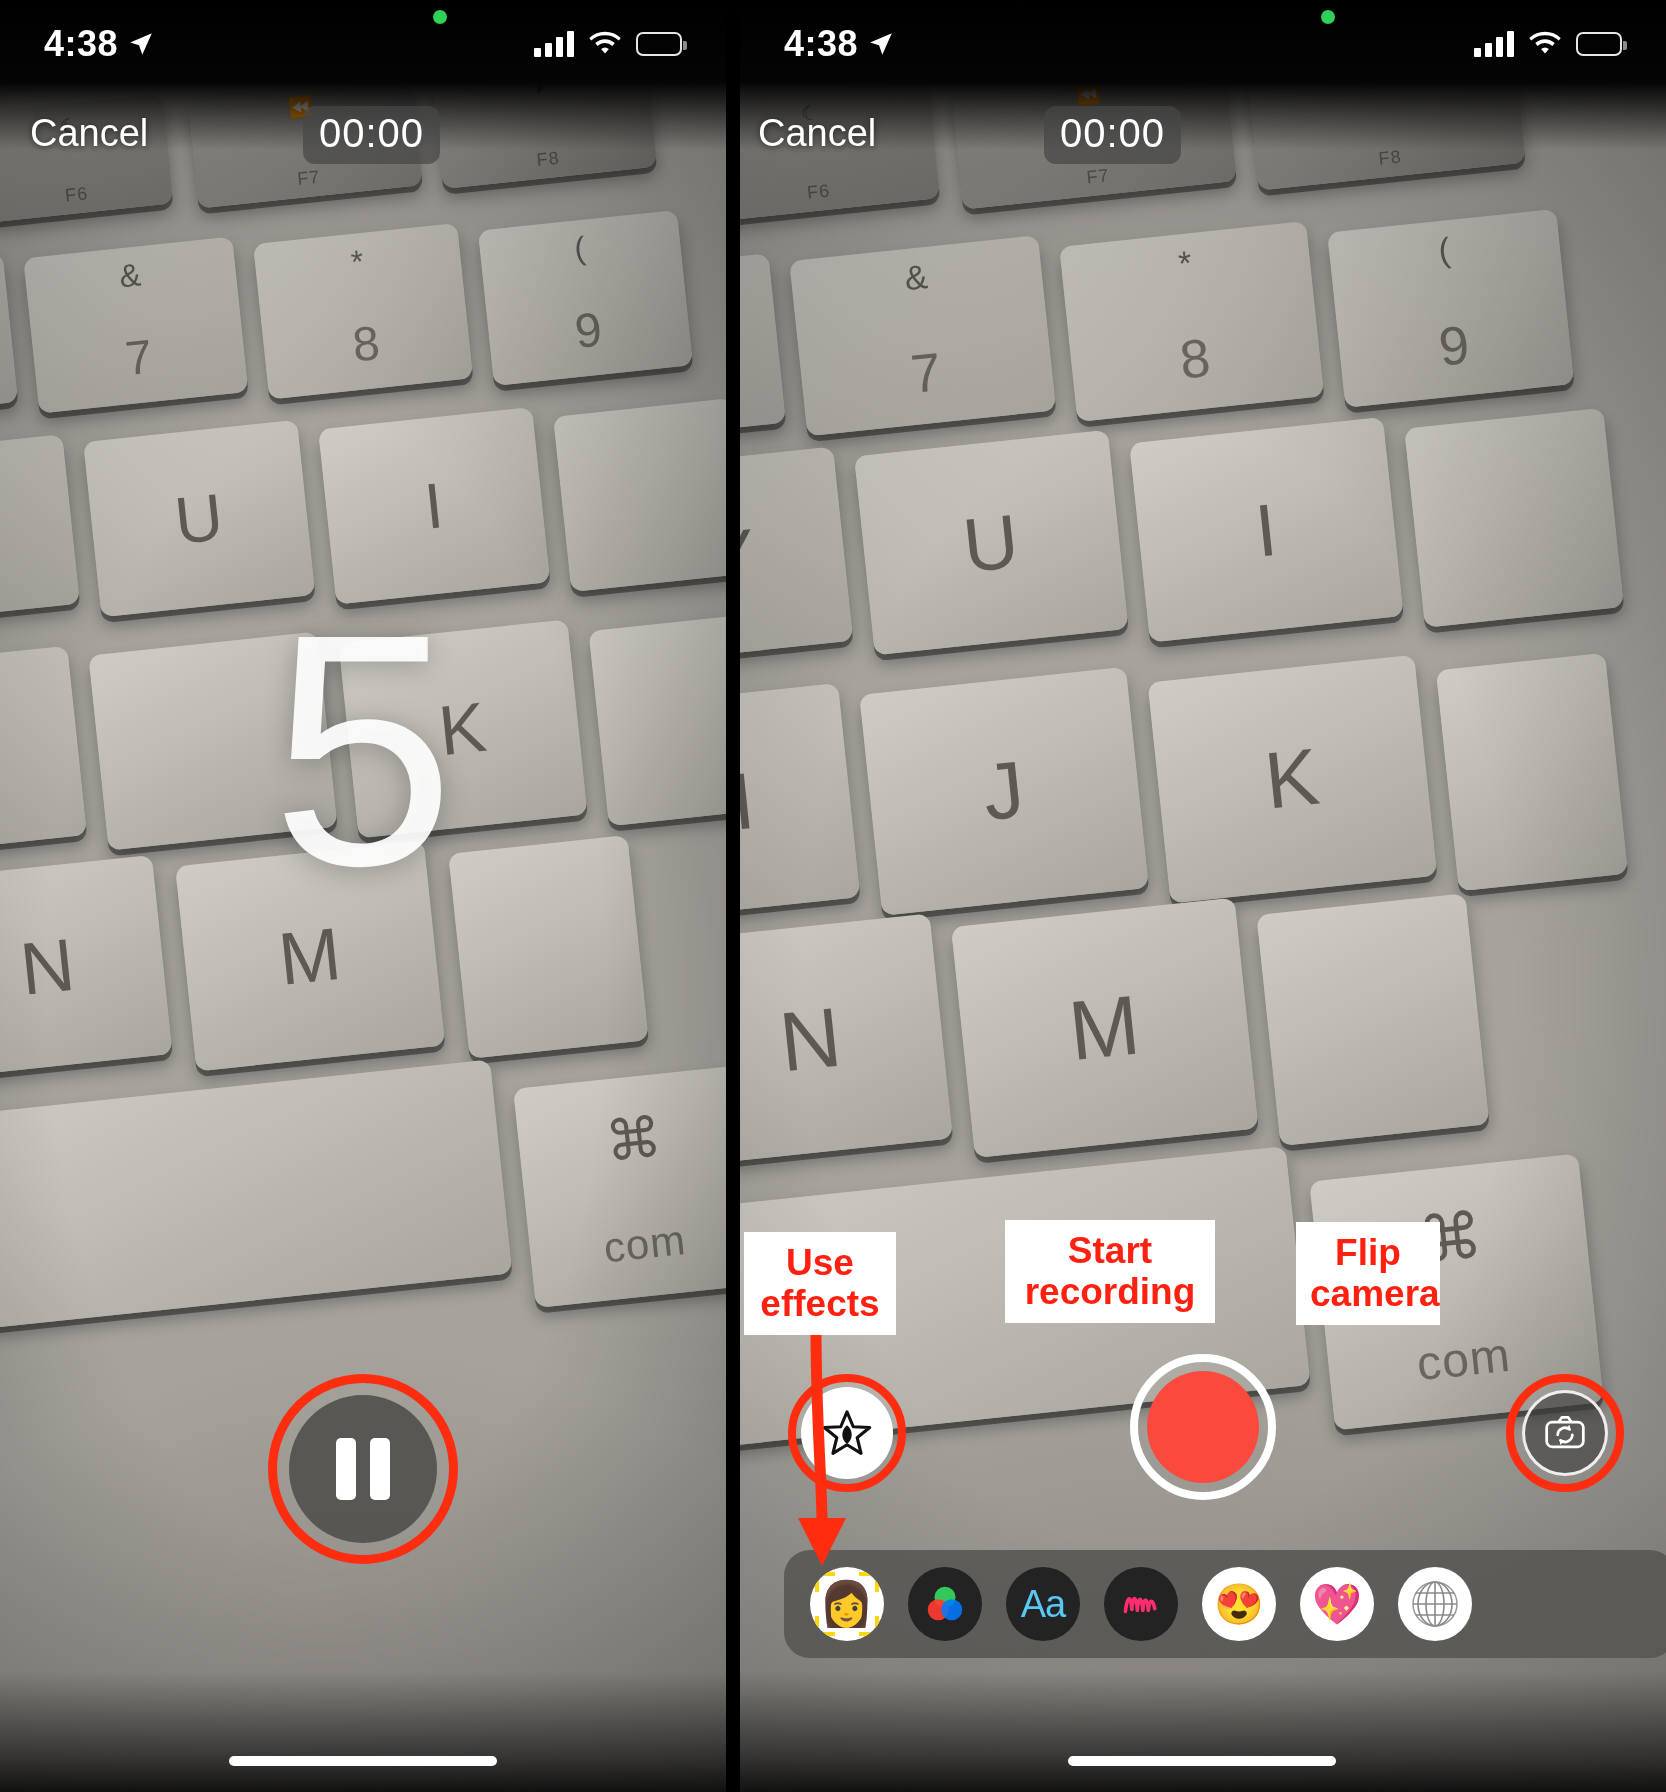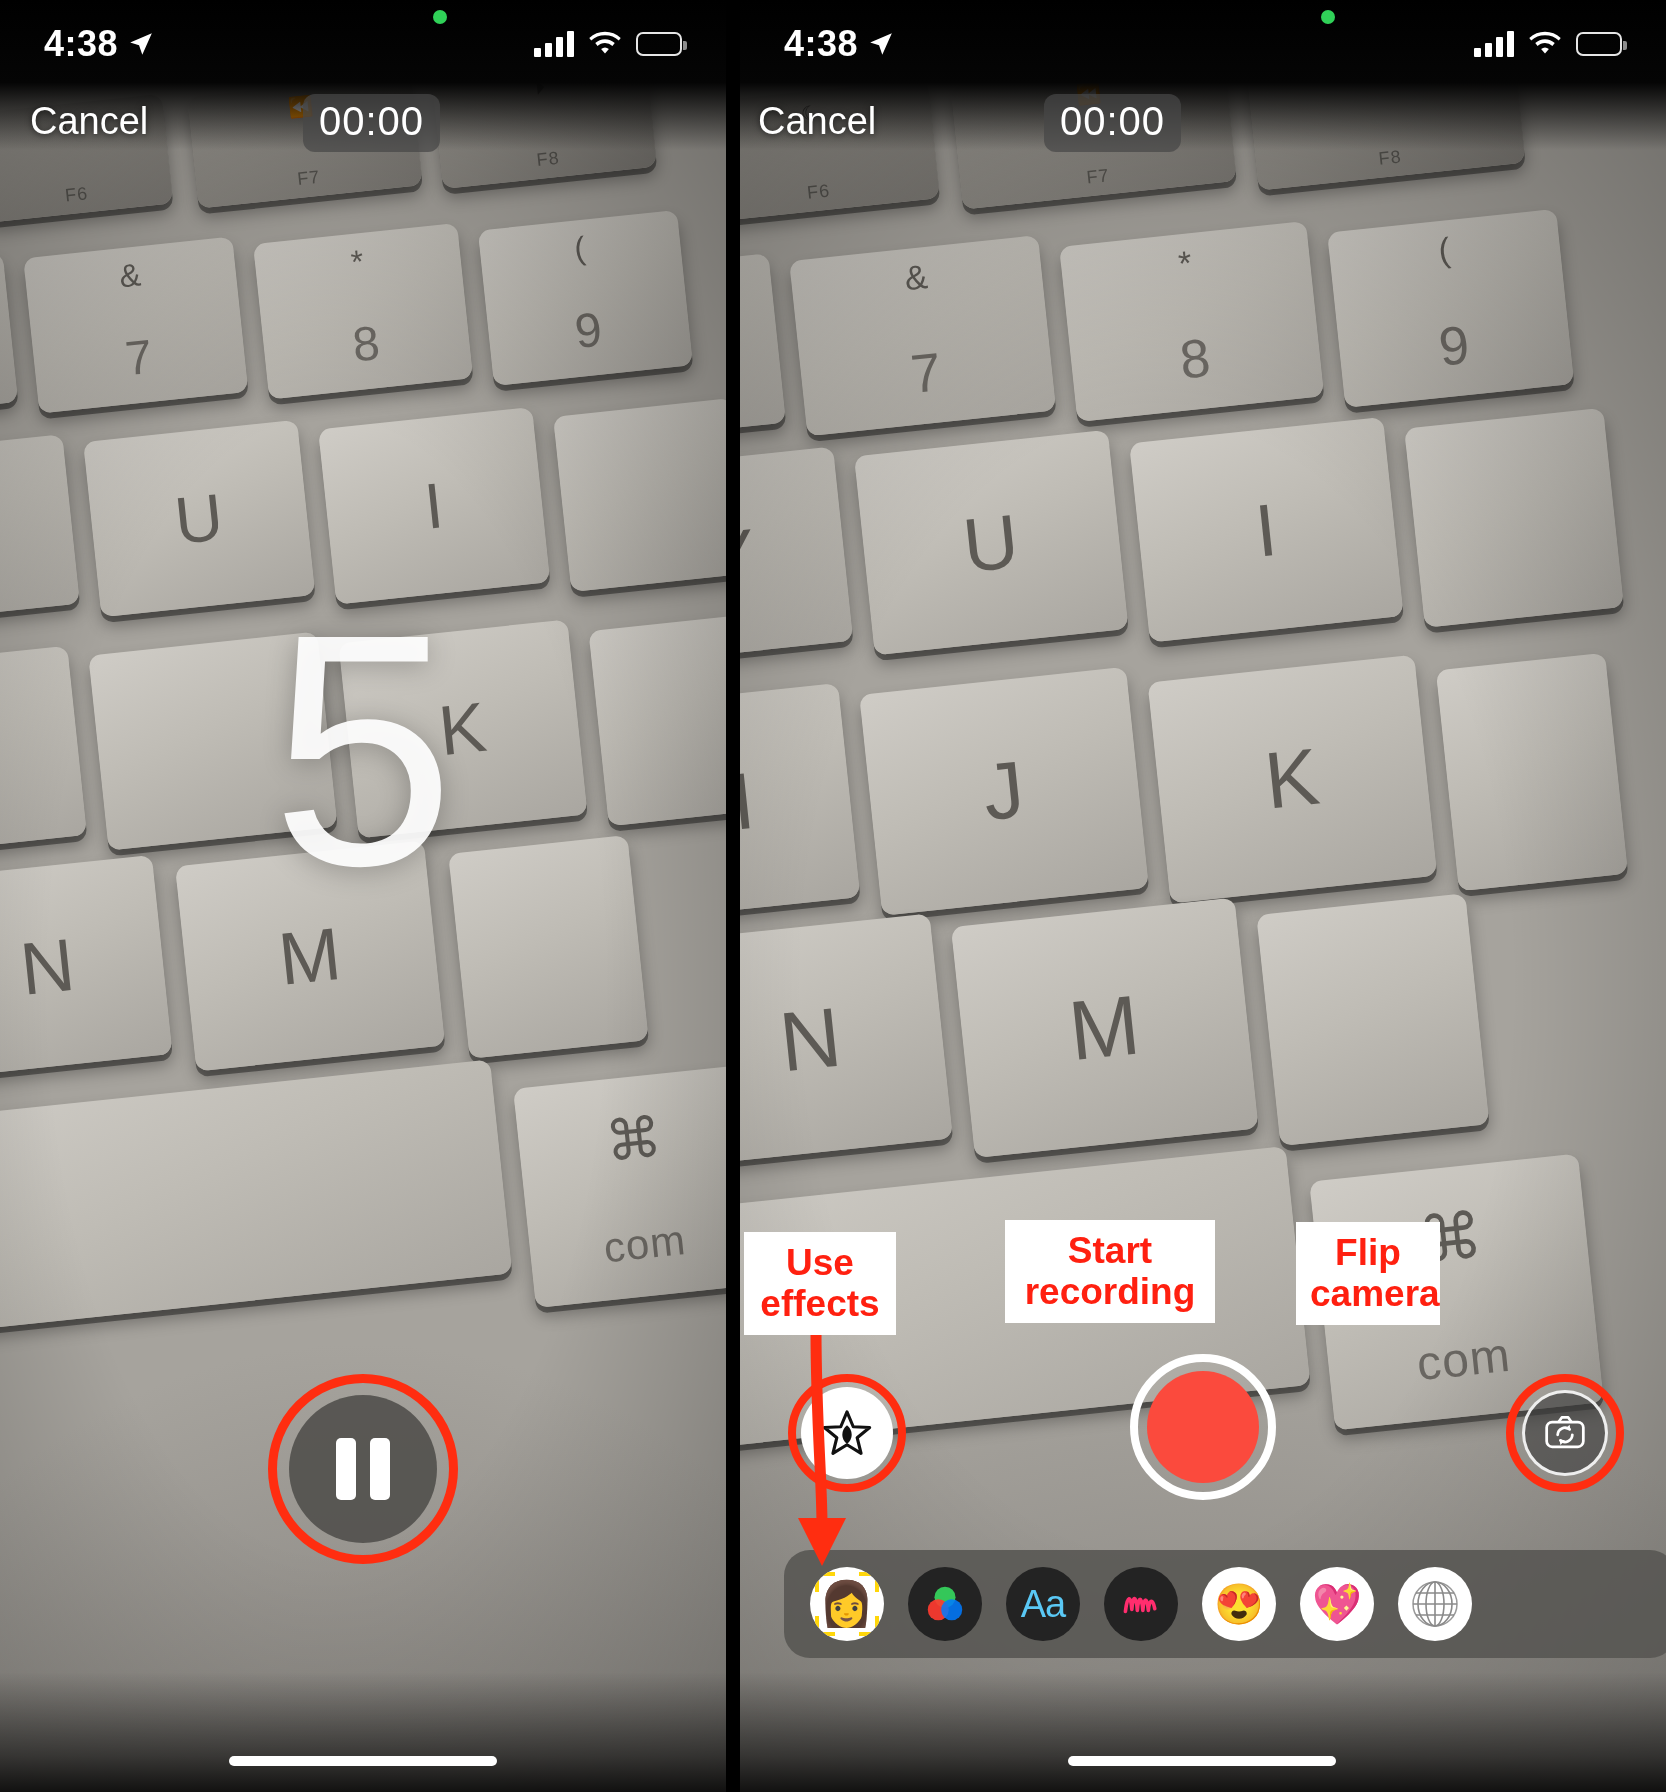--- a/index.html
+++ b/index.html
@@ -87,21 +87,21 @@
     border-radius:7px; position:relative; padding:2.5px;
   }
   .batt::after{
     content:""; position:absolute; right:-7px; top:7px; width:4px; height:9px;
     background: rgba(255,255,255,.55); border-radius:0 2px 2px 0;
   }
   .batt .fill{ height:100%; background:#fff; border-radius:3px; }
 
   
   .topnav {
-    position:absolute; top:100px; left:0; right:0; height:62px; z-index:20;
+    position:absolute; top:112px; left:0; right:0; height:62px; z-index:20;
     display:flex; align-items:center;
   }
   .cancel {
     position:absolute; left:30px; top:0;
     color:#fff; font-size:38px; font-weight:400;
     text-shadow: 0 1px 6px rgba(0,0,0,.6);
   }
   .panel.right .cancel { left:18px; }
   .timer {
     position:absolute; top:-6px;

